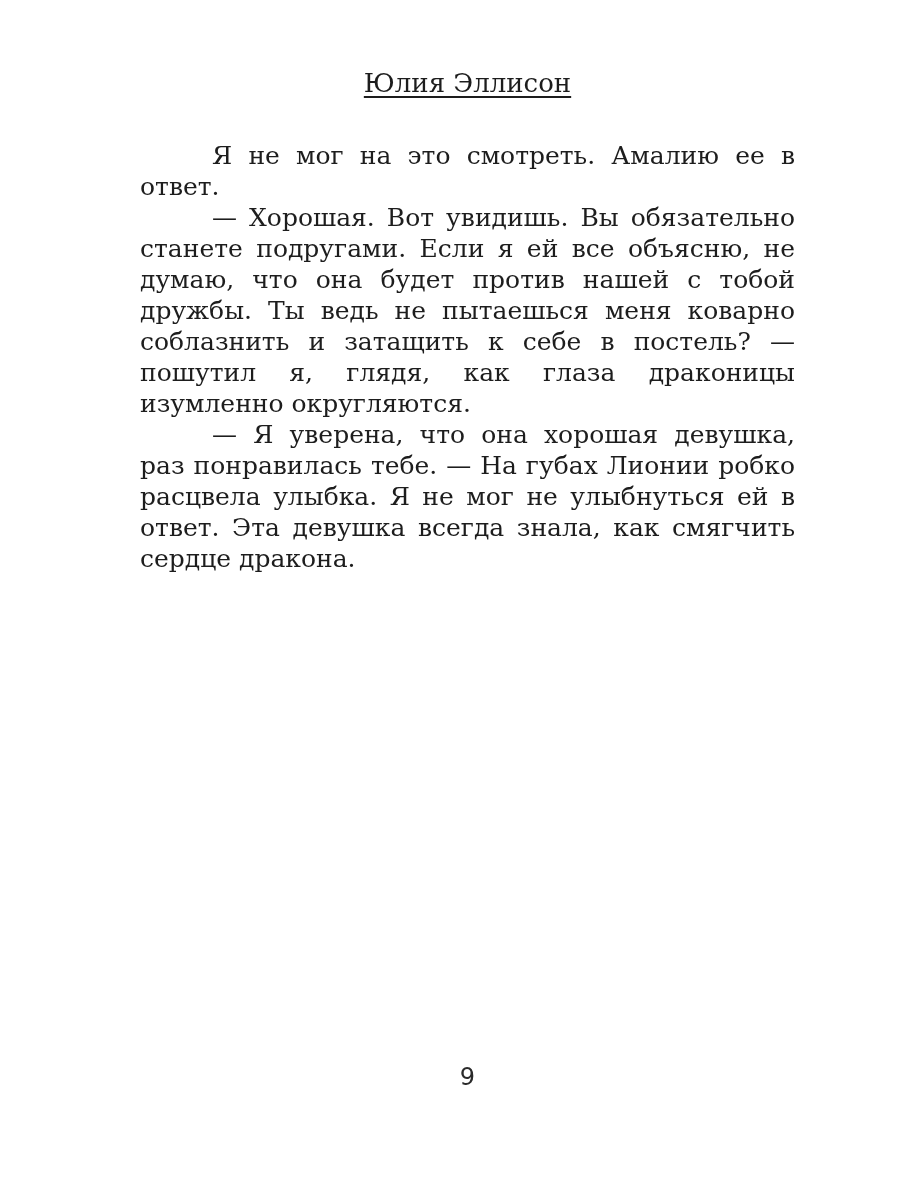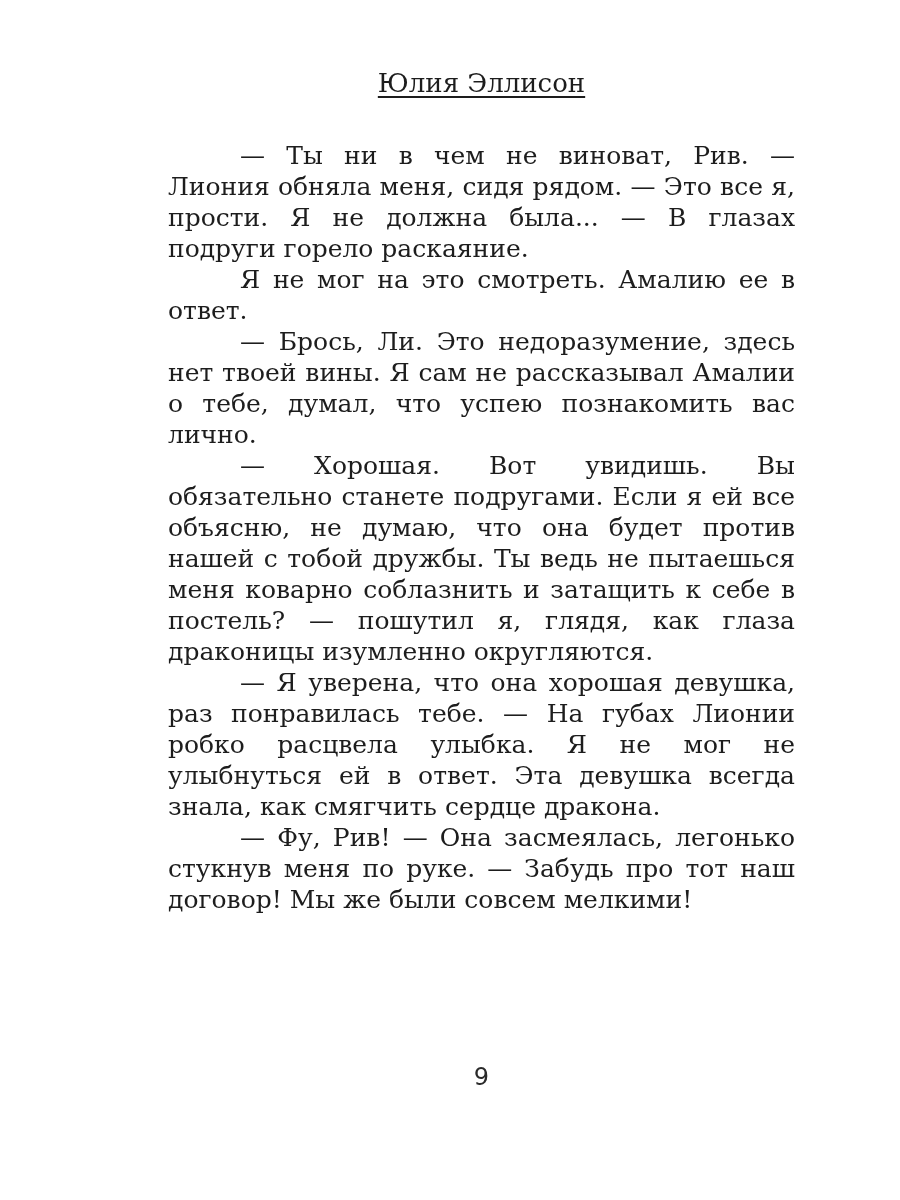--- a/index.html
+++ b/index.html
@@ -12,21 +12,20 @@
       background: #ffffff;
       position: relative;
       overflow: hidden;
     }
     .page {
       position: absolute;
       inset: 0;
       background: #ffffff;
       color: #1d1d1d;
       font-family: "DejaVu Serif", "Liberation Serif", serif;
-      margin-left: 28px;
     }
     .running-header {
       position: absolute;
       top: 66px;
       left: 140px;
       right: 105px;
       text-align: center;
       font-size: 26px;
       line-height: 34px;
       text-decoration: underline;
@@ -60,23 +59,20 @@
     }
   </style>
 </head>
 <body>
 
 <div class="page">
 
   <div class="running-header">Юлия Эллисон</div>
 
   <div class="text-block">
-    <p>— Ты ни в чем не виноват, Рив. — Лиония обняла меня, сидя рядом. — Это все я, прости. Я не должна была... — В глазах подруги горело раскаяние.</p>
     <p>Я не мог на это смотреть. Амалию ее в ответ.</p>
-    <p>— Брось, Ли. Это недоразумение, здесь нет твоей вины. Я сам не рассказывал Амалии о тебе, думал, что успею познакомить вас лично.</p>
     <p>— Хорошая. Вот увидишь. Вы обязательно станете подругами. Если я ей все объясню, не думаю, что она будет против нашей с тобой дружбы. Ты ведь не пытаешься меня коварно соблазнить и затащить к себе в постель? — пошутил я, глядя, как глаза драконицы изумленно округляются.</p>
     <p>— Я уверена, что она хорошая девушка, раз понравилась тебе. — На губах Лионии робко расцвела улыбка. Я не мог не улыбнуться ей в ответ. Эта девушка всегда знала, как смягчить сердце дракона.</p>
-    <p>— Фу, Рив! — Она засмеялась, легонько стукнув меня по руке. — Забудь про тот наш договор! Мы же были совсем мелкими!</p>
   </div>
 
   <div class="page-number">9</div>
 
 </div>
 
 </body></html>

